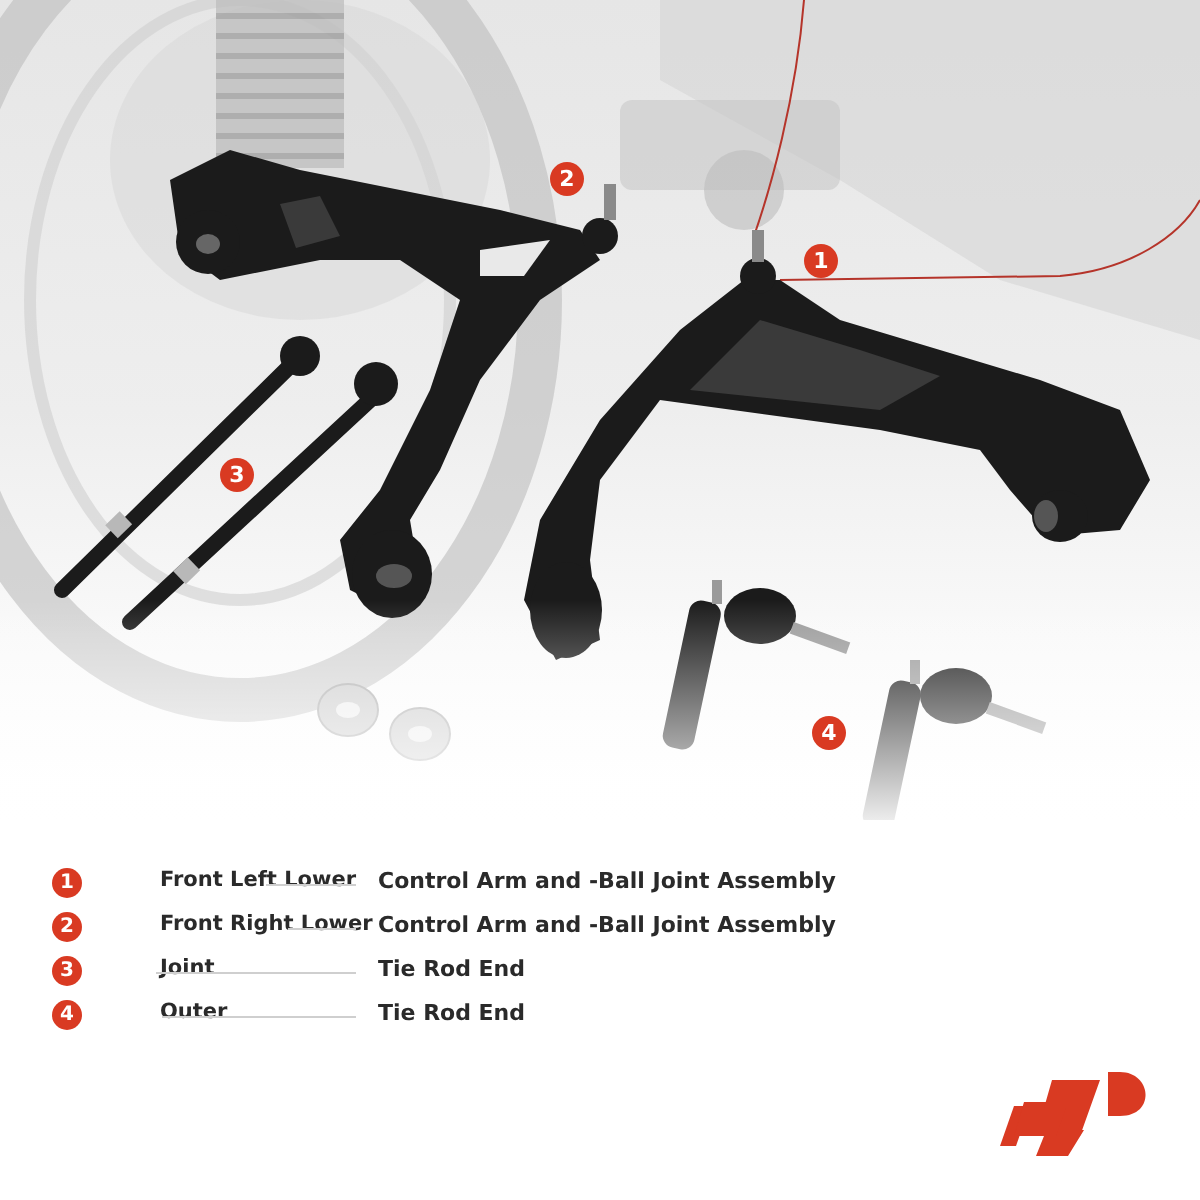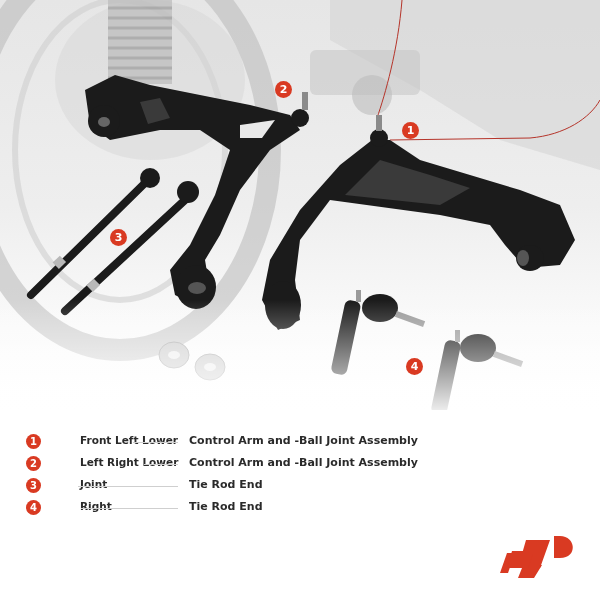--- a/index.html
+++ b/index.html
@@ -122,33 +122,33 @@
 
 <div class="legend">
   <div class="legend-row">
     <div class="legend-num">1</div>
     <div class="legend-left">Front Left Lower</div>
     <div class="legend-line" style="left:107px;width:45px;"></div>
     <div class="legend-right">Control Arm and -Ball Joint Assembly</div>
   </div>
   <div class="legend-row">
     <div class="legend-num">2</div>
-    <div class="legend-left">Left Right Lower</div>
+    <div class="legend-left">Front Right Lower</div>
     <div class="legend-line" style="left:118px;width:34px;"></div>
     <div class="legend-right">Control Arm and -Ball Joint Assembly</div>
   </div>
   <div class="legend-row">
     <div class="legend-num">3</div>
     <div class="legend-left">Joint</div>
     <div class="legend-line" style="left:52px;width:100px;"></div>
     <div class="legend-right">Tie Rod End</div>
   </div>
   <div class="legend-row">
     <div class="legend-num">4</div>
-    <div class="legend-left">Right</div>
+    <div class="legend-left">Outer</div>
     <div class="legend-line" style="left:55px;width:97px;"></div>
     <div class="legend-right">Tie Rod End</div>
   </div>
 </div>
 
 <svg class="logo" viewBox="0 0 88 50">
   <polygon points="8,45 16,45 23,25 15,25" fill="#d93a22"></polygon>
   <polygon points="20,23 44,23 38,37 50,37 42,50 26,50 30,40 15,40" fill="#d93a22"></polygon>
   <polygon points="34,12 58,12 48,40 36,40 41,26 30,26" fill="#d93a22"></polygon>
   <path d="M 62 8 L 68 8 C 84 8, 86 30, 68 30 L 62 30 Z" fill="#d93a22"></path>

